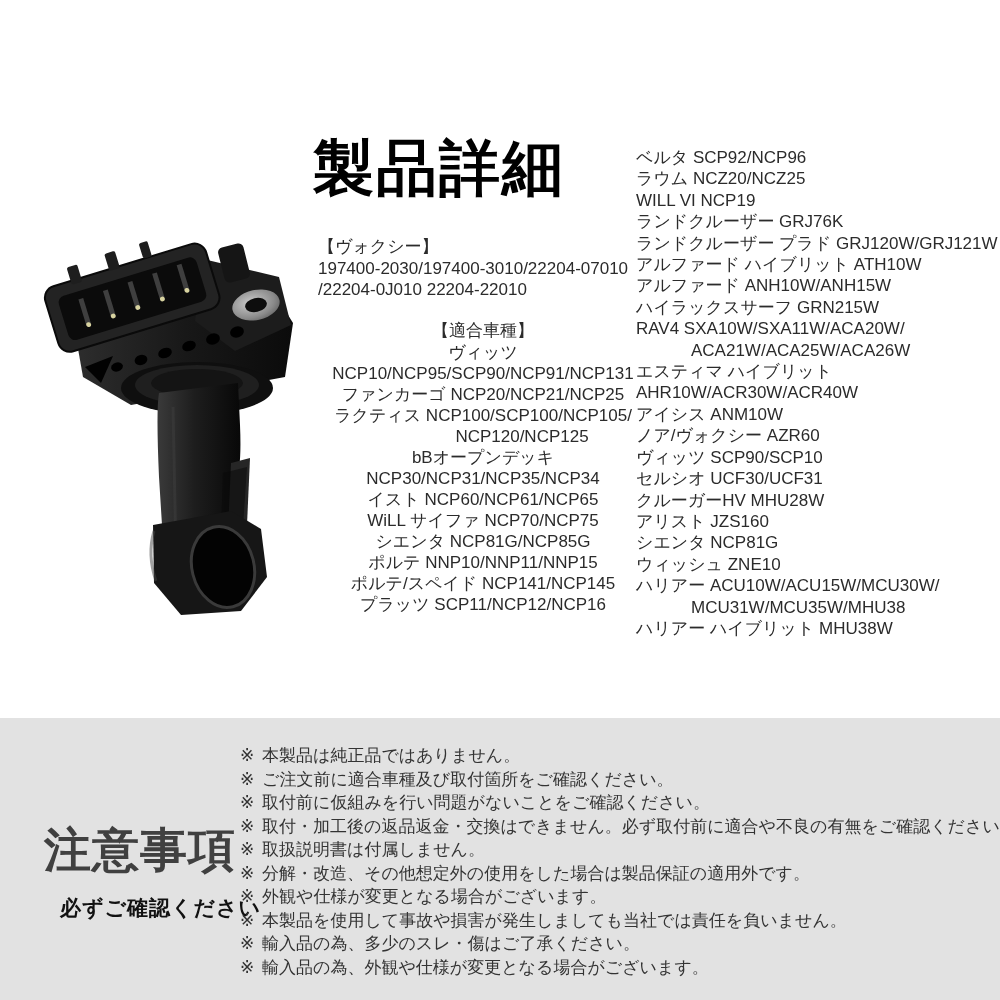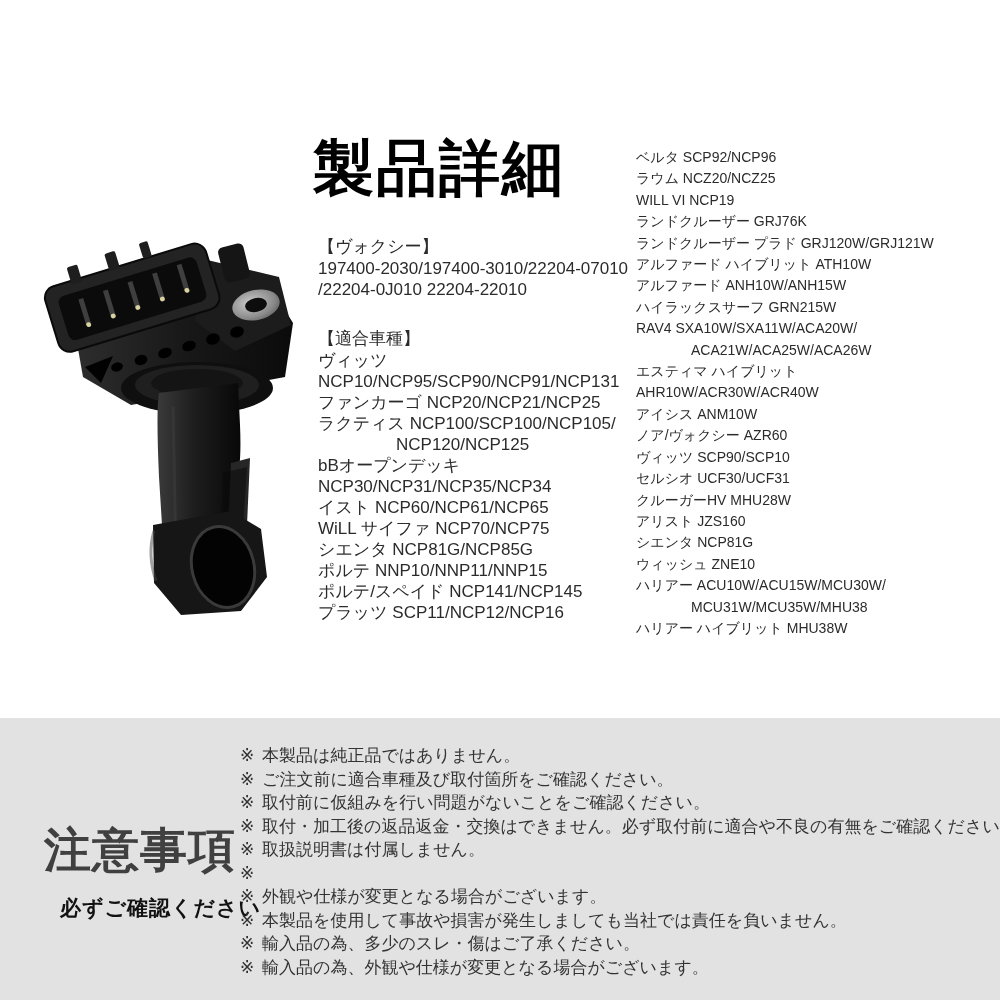--- a/index.html
+++ b/index.html
@@ -17,28 +17,28 @@
     font-size: 61px; font-weight: 900; color: #000;
     letter-spacing: 2px; line-height: 1;
   }
 
   .photo { position: absolute; left: 35px; top: 225px; width: 295px; height: 395px; margin: 0; }
 
   .col-left {
     position: absolute; left: 318px; top: 236px; width: 330px;
     font-size: 17px; line-height: 22px; color: #2b2b2b;
   }
-  .col-left .vehicle-block { margin-top: 28px; }
+  .col-left .vehicle-block { margin-top: 20px; text-align: center; }
   .col-left .lines { line-height: 21px; }
   .line { white-space: nowrap; }
   .col-left .indent { padding-left: 78px; }
 
   .col-right {
     position: absolute; left: 636px; top: 147px; width: 360px;
-    font-size: 14px; line-height: 21.4px; color: #2b2b2b;
+    font-size: 17px; line-height: 21.4px; color: #2b2b2b;
   }
   .col-right .indent { padding-left: 55px; }
 
   .notice-strip {
     position: absolute; left: 0; top: 718px; width: 1000px; height: 282px;
     background: #e2e2e2;
   }
   .notice-heading {
     position: absolute; left: 44px; top: 108px; margin: 0;
     font-size: 47px; font-weight: 900; color: #404040; line-height: 1;
@@ -214,20 +214,21 @@
         <div class="note">
           <span class="mark">※</span>
           <span class="note-text">取付・加工後の返品返金・交換はできません。必ず取付前に適合や不良の有無をご確認ください。</span>
         </div>
         <div class="note">
           <span class="mark">※</span>
           <span class="note-text">取扱説明書は付属しません。</span>
         </div>
         <div class="note">
           <span class="mark">※</span>
+          <span class="note-text">分解・改造、その他想定外の使用をした場合は製品保証の適用外です。</span>
         </div>
         <div class="note">
           <span class="mark">※</span>
           <span class="note-text">外観や仕様が変更となる場合がございます。</span>
         </div>
         <div class="note">
           <span class="mark">※</span>
           <span class="note-text">本製品を使用して事故や損害が発生しましても当社では責任を負いません。</span>
         </div>
         <div class="note">

